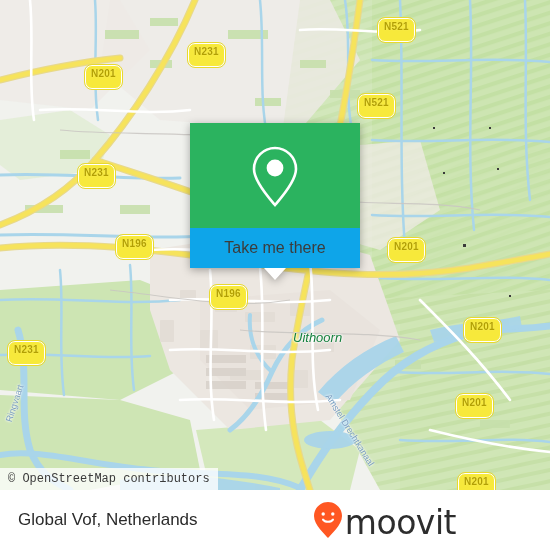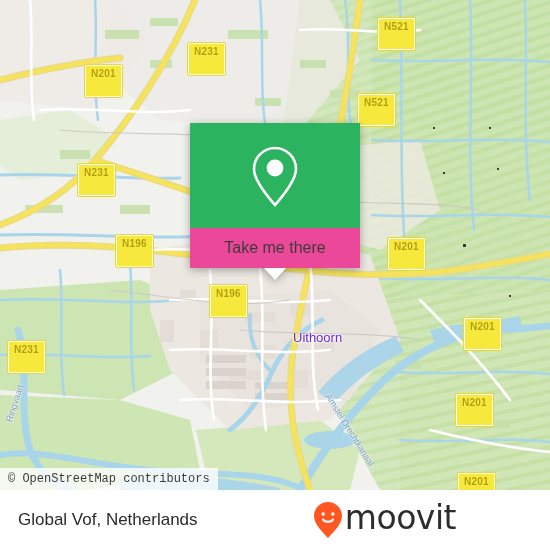--- a/index.html
+++ b/index.html
@@ -25,41 +25,42 @@
     background: #eef1ec;
   }
   .map-svg { position: absolute; left: 0; top: 0; }
 
   
   .shield {
     position: absolute;
     background: #f7e93b;
     border: 1.5px solid #ffffff;
     outline: 1px solid #e8d92f;
-    border-radius: 1px;
+    border-radius: 7px;
     color: #b3a000;
     font-size: 10px;
     font-weight: bold;
     letter-spacing: .2px;
     line-height: 13px;
-    height: 32px;
+    height: 24px;
     padding: 1px 5px 0 5px;
     text-align: center;
     white-space: nowrap;
     font-family: "Liberation Sans", sans-serif;
     text-shadow: 0 0 1px rgba(255,255,255,.4);
   }
 
   .place-label {
     position: absolute;
-    color: #6d28d9;
+    color: #15803d;
     font-size: 13px;
     font-family: "Liberation Sans", sans-serif;
     white-space: nowrap;
     text-shadow: 0 0 3px #fff, 0 0 3px #fff, 0 0 2px #fff;
+    font-style: italic;
   }
   .water-label {
     position: absolute;
     color: #7a9ec0;
     font-size: 9px;
     white-space: nowrap;
     text-shadow: 0 0 3px #fff, 0 0 2px #fff;
     font-family: "Liberation Sans", sans-serif;
   }
 
@@ -87,21 +88,21 @@
   }
   .popup-head {
     height: 105px;
     background: #2bb35f;
     display: flex;
     align-items: center;
     justify-content: center;
   }
   .popup-body {
     height: 40px;
-    background: #ec4899;
+    background: #0ea5e9;
     display: flex;
     align-items: center;
     justify-content: center;
   }
   .popup-body span {
     color: #3c3c3c;
     font-size: 16px;
     font-family: "Liberation Sans", sans-serif;
   }
   .popup-tail {
@@ -127,21 +128,21 @@
     padding: 0 18px 0 18px;
   }
   .footer-title {
     color: #2b2b2b;
     font-size: 17px;
     font-family: "Liberation Sans", sans-serif;
     white-space: nowrap;
   }
   .brand {
     display: flex;
-    align-items: flex-start;
+    align-items: flex-end;
     gap: 2px;
   }
   .brand-word {
     color: #2d2d2d;
     font-size: 33px;
     line-height: 33px;
     letter-spacing: -0.5px;
     font-family: "DejaVu Sans", sans-serif;
   }
 </style>

